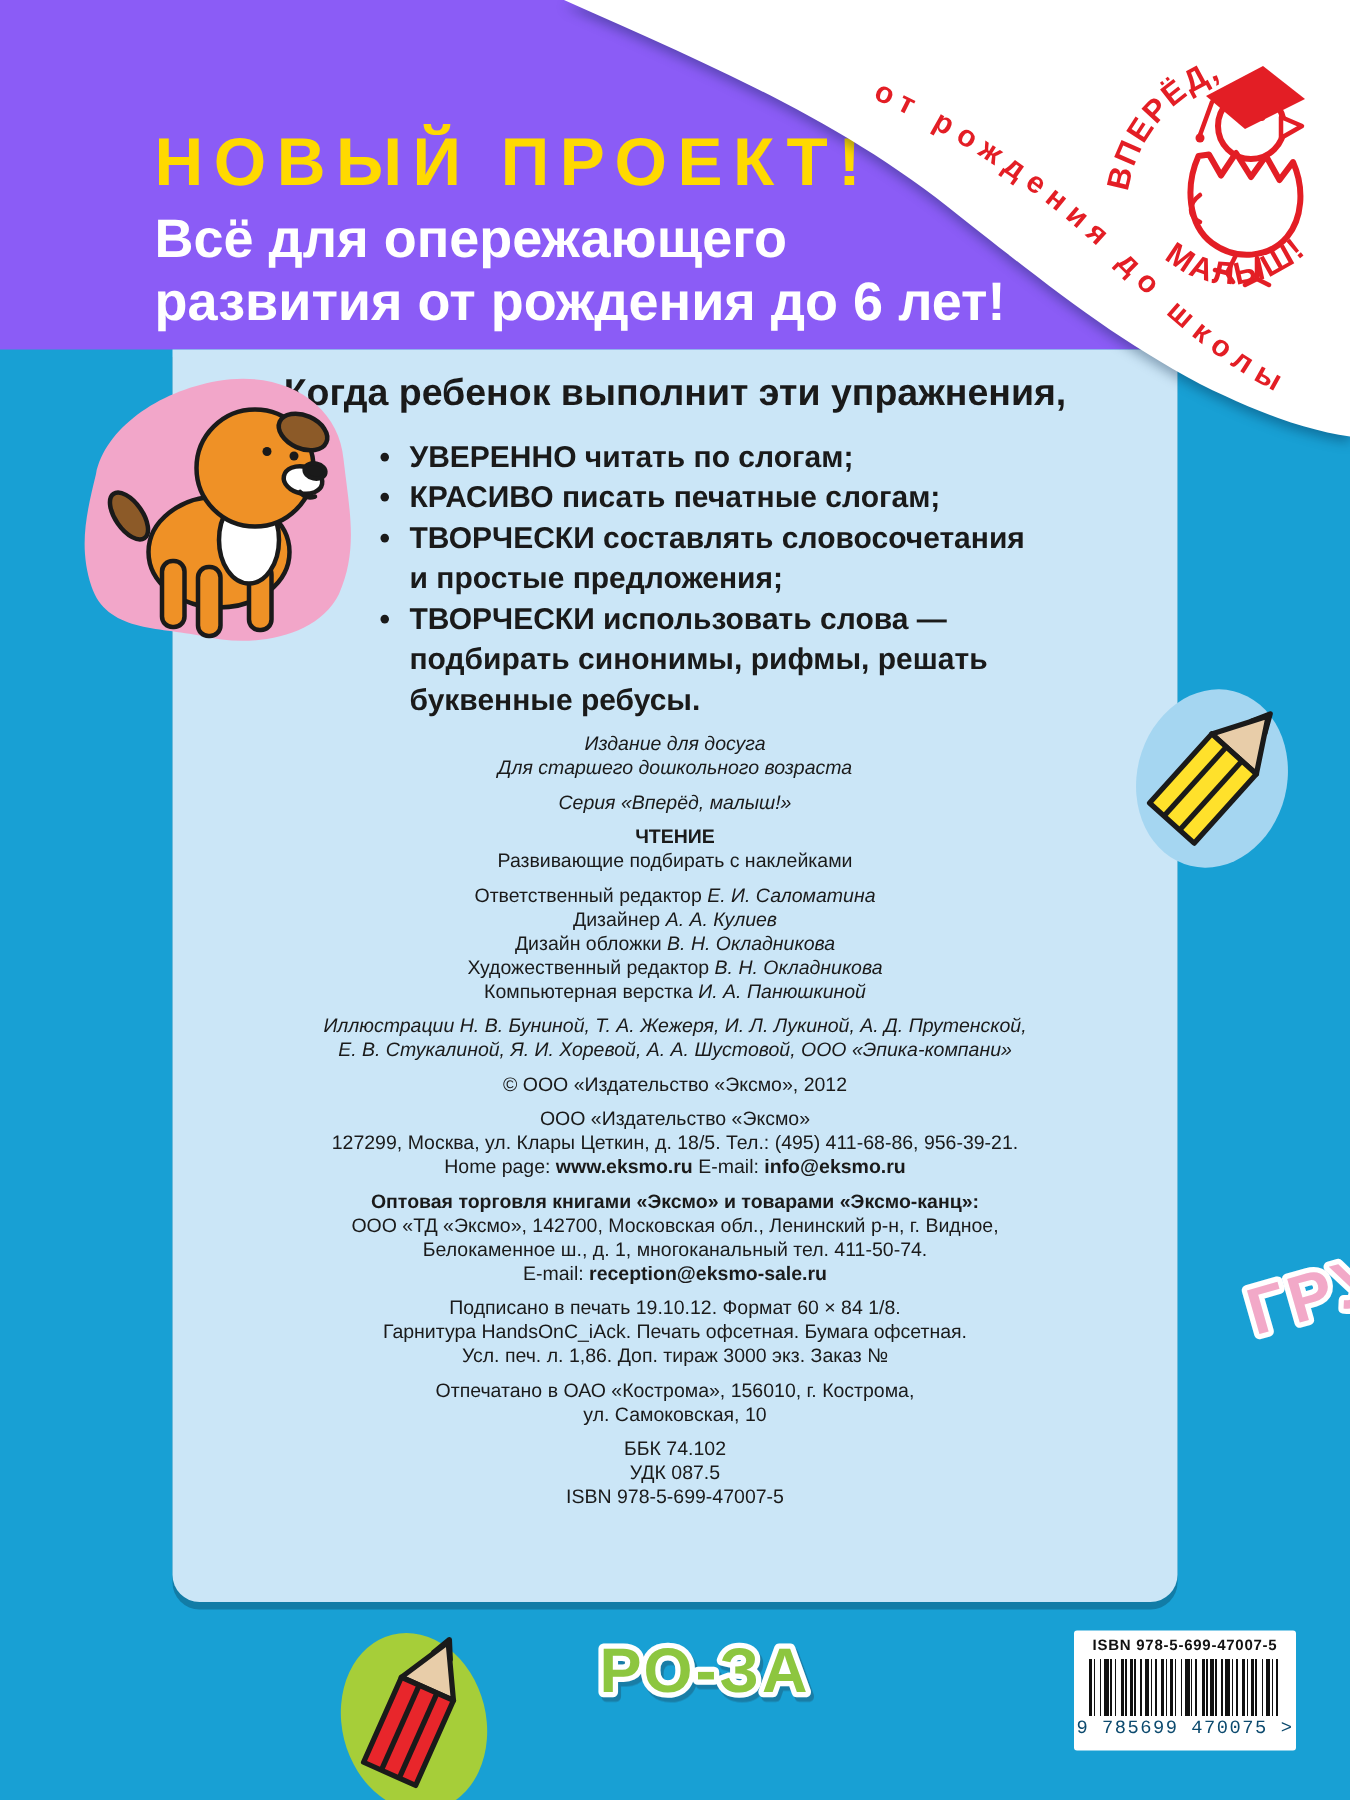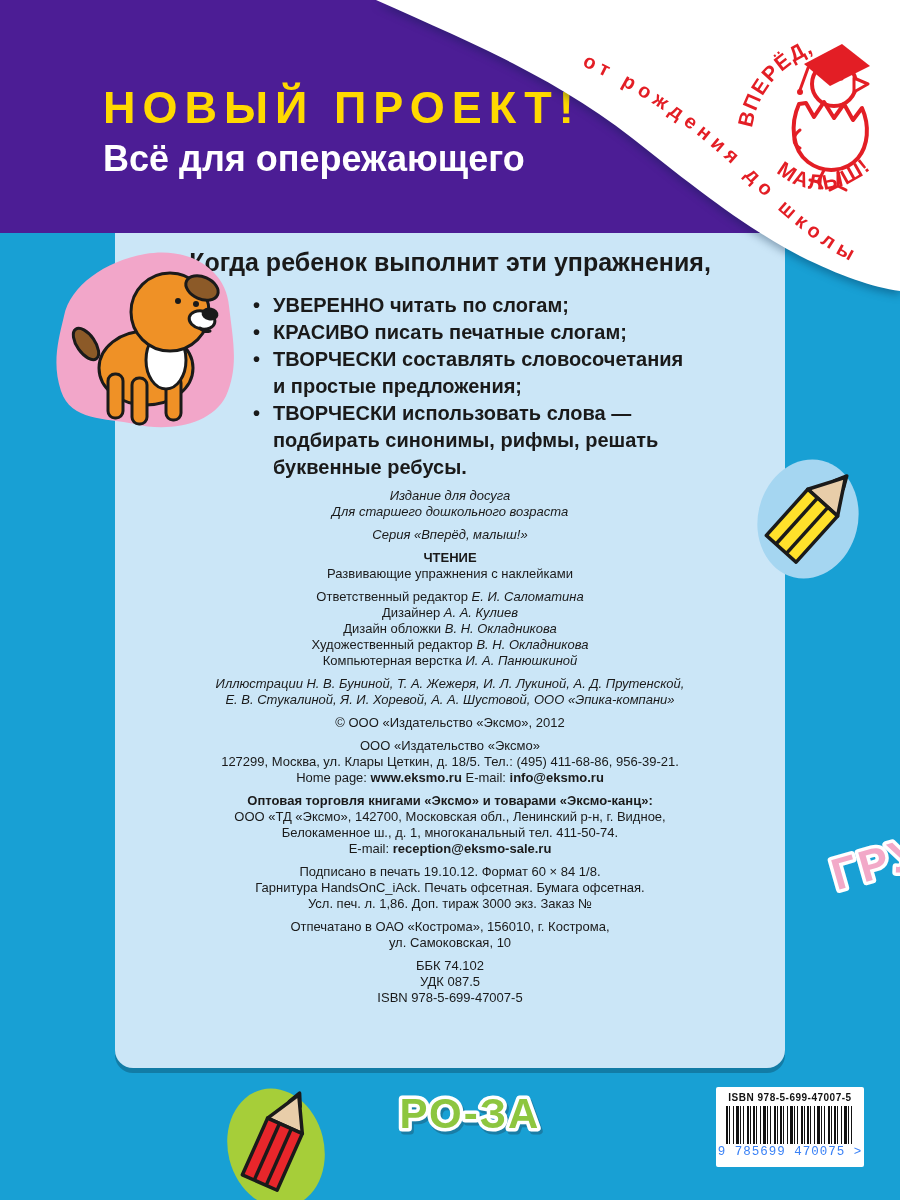--- a/index.html
+++ b/index.html
@@ -6,21 +6,21 @@
   html,body { width:900px; height:1200px; }
   body {
     position:relative; overflow:hidden;
     background:#18A0D4;
     font-family:"Liberation Sans", sans-serif;
   }
 
   
   .red-band {
     position:absolute; left:0; top:0; width:900px; height:233px;
-    background:#4c1d95; z-index:1;
+    background:#8b5cf6; z-index:1;
   }
   .red-band .title {
     position:absolute; left:103px; top:82px;
     color:#FFD900; font-size:45px; font-weight:bold; letter-spacing:7px;
   }
   .red-band .subtitle {
     position:absolute; left:103px; top:138px;
     color:#ffffff; font-size:36px; font-weight:bold; line-height:42px;
   }
 
@@ -74,29 +74,30 @@
   }
   .barcode-box .isbn-label { font-size:10px; font-weight:bold; letter-spacing:.5px; color:#111; }
   .barcode-bars {
     width:128px; height:38px; margin:3px auto 0;
     background:repeating-linear-gradient(90deg,
       #111 0 2px, #fff 2px 3px, #111 3px 4px, #fff 4px 7px,
       #111 7px 8px, #fff 8px 10px, #111 10px 13px, #fff 13px 14px,
       #111 14px 15px, #fff 15px 17px, #111 17px 18px, #fff 18px 21px,
       #111 21px 23px, #fff 23px 24px, #111 24px 25px, #fff 25px 27px);
   }
-  .barcode-digits { font-family:"Liberation Mono", monospace; font-size:12.5px; color:#3b82f6; margin-top:1px; letter-spacing:1px; }
+  .barcode-digits { font-family:"Liberation Mono", monospace; font-size:12.5px; color:#0c4a6e; margin-top:1px; letter-spacing:1px; }
 </style>
 </head>
 <body>
 
 <div class="red-band">
   <div class="title">НОВЫЙ ПРОЕКТ!</div>
   <div class="subtitle">
     <div>Всё для опережающего</div>
+    <div>развития от рождения до 6 лет!</div>
   </div>
 </div>
 
 <svg id="top-decor" viewBox="0 0 900 312">
   <path class="corner-shadow" d="M 376,0 C 470,42 556,78 632,138 C 698,190 740,224 800,256 C 840,276 872,287 900,291 L 900,0 Z" fill="#ffffff"></path>
   <defs>
     <path id="arcPath" d="M 578,64 C 650,95 710,140 760,192 C 784,217 818,246 860,266" fill="none"></path>
     <path id="lgT" d="M 752,128 C 758,88 788,56 830,48" fill="none"></path>
     <path id="lgB" d="M 776,172 C 806,198 846,194 876,164 C 884,155 890,146 894,136" fill="none"></path>
   </defs>
@@ -149,21 +150,21 @@
   </div>
 
   <div class="imprint">
     <div class="grp">
       <div class="it">Издание для досуга</div>
       <div class="it">Для старшего дошкольного возраста</div>
     </div>
     <div class="grp it">Серия «Вперёд, малыш!»</div>
     <div class="grp">
       <div class="b">ЧТЕНИЕ</div>
-      <div>Развивающие упражнения с наклейками</div>
+      <div>Развивающие подбирать с наклейками</div>
     </div>
     <div class="grp">
       <div><span>Ответственный редактор </span><span class="it">Е. И. Саломатина</span></div>
       <div><span>Дизайнер </span><span class="it">А. А. Кулиев</span></div>
       <div><span>Дизайн обложки </span><span class="it">В. Н. Окладникова</span></div>
       <div><span>Художественный редактор </span><span class="it">В. Н. Окладникова</span></div>
       <div><span>Компьютерная верстка </span><span class="it">И. А. Панюшкиной</span></div>
     </div>
     <div class="grp">
       <div class="it">Иллюстрации Н. В. Буниной, Т. А. Жежеря, И. Л. Лукиной, А. Д. Прутенской,</div>

